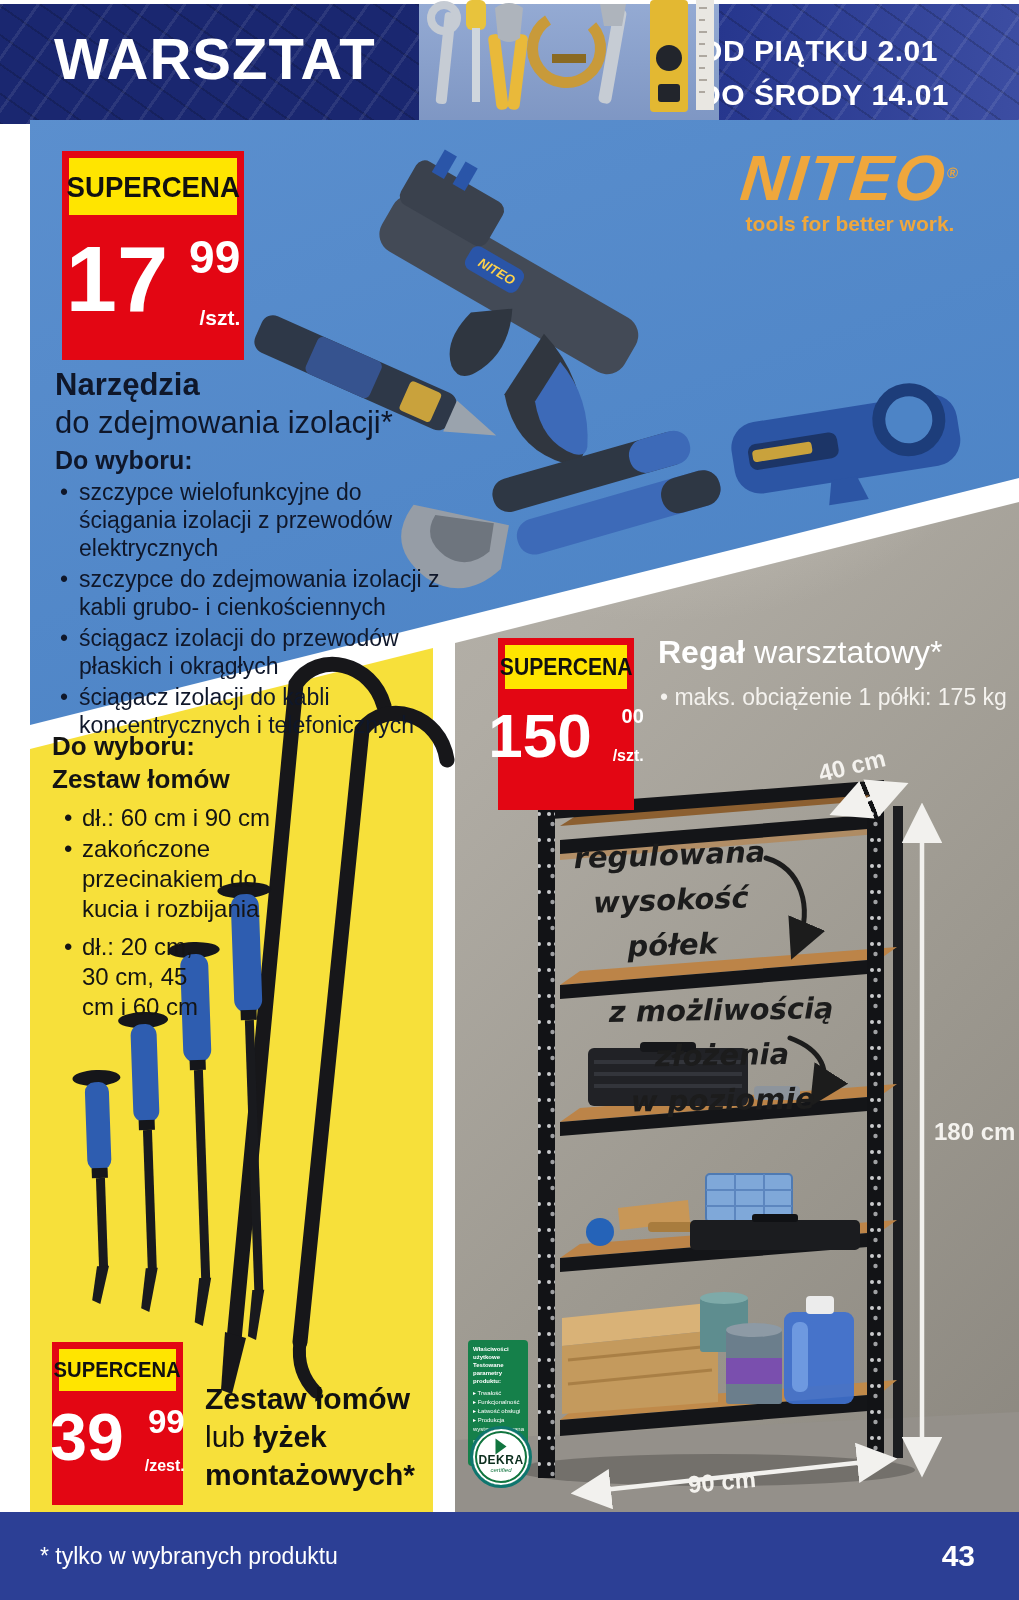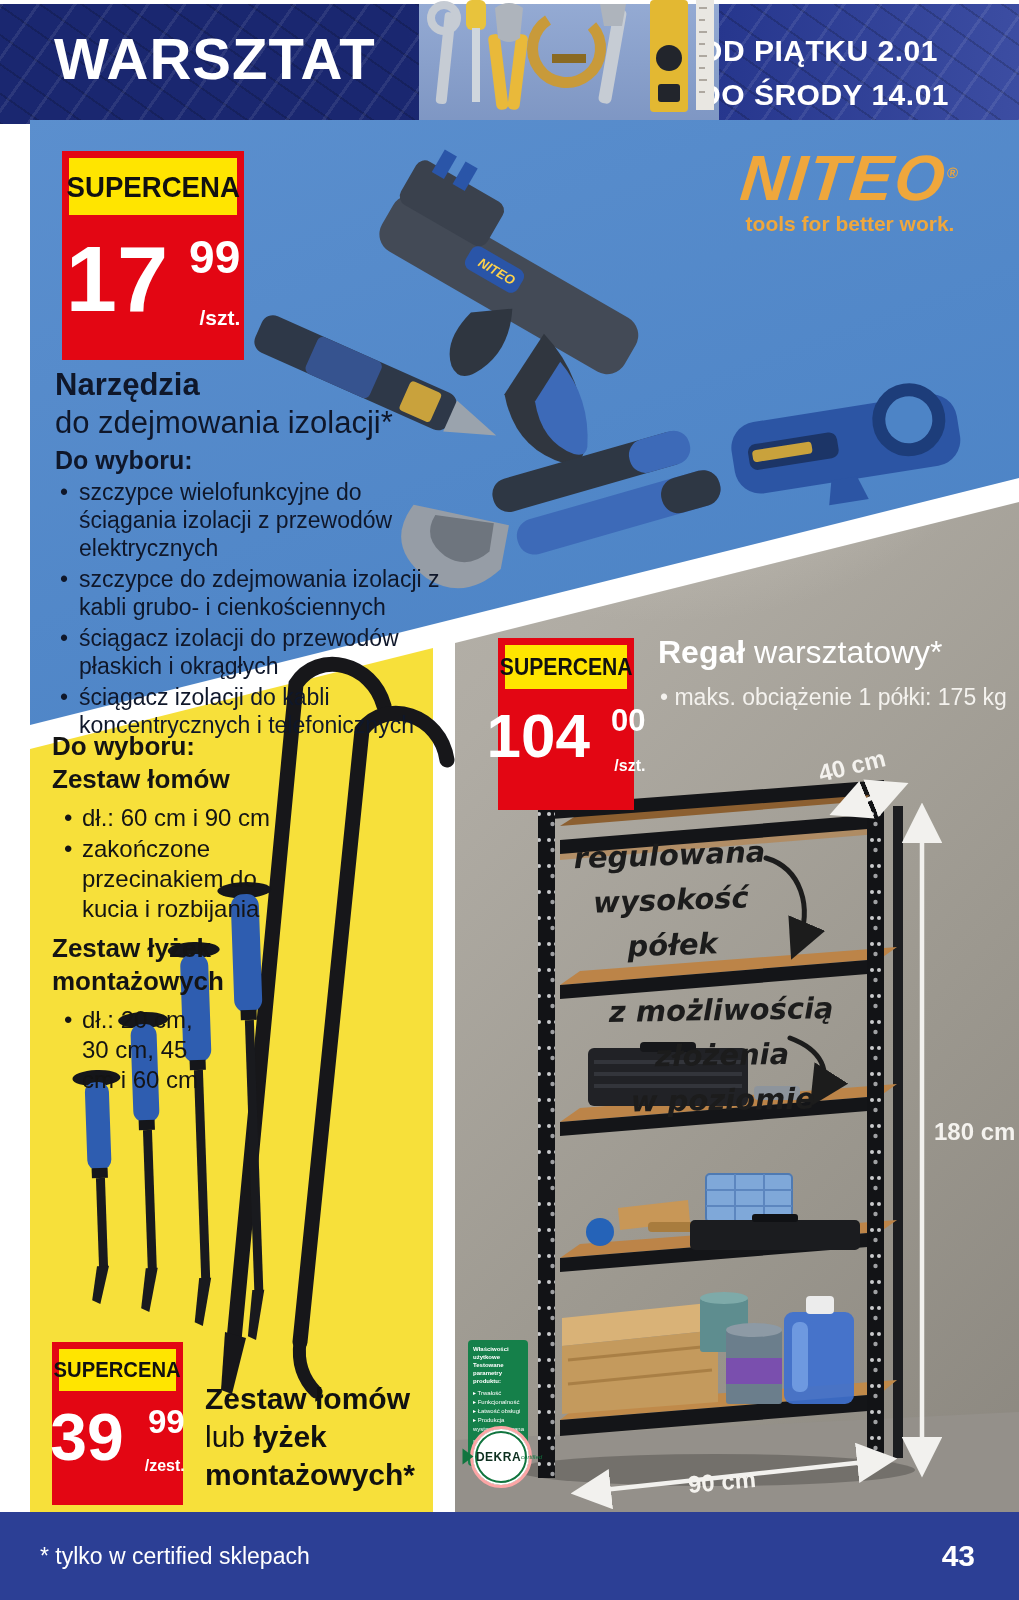--- a/index.html
+++ b/index.html
@@ -48,21 +48,21 @@
 
   .badge2{left:52px;top:1342px;width:131px;height:163px;}
   .badge2 .band{height:42px;} .badge2 .band span{font-size:22px;}
   .badge2 .price{margin-top:16px;}
   .badge2 .main{font-size:66px;} .badge2 .cents{font-size:33px;}
   .badge2 .unit{font-size:16px;margin-top:20px;}
 
   .badge3{left:498px;top:638px;width:136px;height:172px;}
   .badge3 .band{height:44px;} .badge3 .band span{font-size:23px;}
   .badge3 .price{margin-top:18px;}
-  .badge3 .main{font-size:62px;} .badge3 .cents{font-size:31px;}
+  .badge3 .main{font-size:62px;} .badge3 .cents{font-size:20px;}
   .badge3 .unit{font-size:16px;margin-top:22px;}
 
   
   .navy{color:#0f172a;}
   .p1-title{position:absolute;left:55px;top:366px;z-index:3;font-size:31px;line-height:1.22;}
   .p1-title .b{font-weight:800;display:block;}
   .p1-title .r{font-weight:400;display:block;}
   .p1-choice{position:absolute;left:55px;top:446px;z-index:3;font-size:25px;font-weight:800;}
   .p1-list{position:absolute;left:55px;top:478px;width:385px;z-index:3;margin:0;padding:0;
       list-style:none;font-size:23px;line-height:1.22;}
@@ -102,21 +102,21 @@
   .dim90{left:688px;top:1468px;transform:rotate(-5deg);}
 
   
   .dekra{position:absolute;left:468px;top:1340px;width:70px;z-index:3;}
   .dekra-panel{background:#15804a;border-radius:4px;color:#fff;padding:5px 4px 22px 5px;width:60px;box-sizing:border-box;}
   .dekra-panel .t{font-size:6px;font-weight:700;line-height:1.35;}
   .dekra-panel ul{margin:4px 0 0 0;padding:0;list-style:none;font-size:6px;line-height:1.5;}
   .dekra-panel ul li::before{content:"▸ ";}
   .dekra-panel .u{font-size:5px;margin-top:4px;opacity:.9;}
   .dekra-seal{position:absolute;left:2px;top:86px;width:56px;height:56px;border-radius:50%;
-      background:#fff;border:3px solid #fca5a5;display:flex;flex-direction:row;
+      background:#fff;border:3px solid #0f766e;display:flex;flex-direction:column;
       align-items:center;justify-content:center;box-shadow:inset 0 0 0 2px #fff,inset 0 0 0 4px #11753f;}
   .dekra-tri{width:0;height:0;border-left:8px solid transparent;border-right:8px solid transparent;
       border-top:11px solid #11753f;transform:rotate(-90deg);margin-bottom:1px;}
   .dekra-name{font-size:12px;font-weight:800;color:#0d2f1f;letter-spacing:.5px;}
   .dekra-sub{font-size:6px;color:#11753f;font-style:italic;}
 
   
   .footer{position:absolute;left:0;top:1512px;width:1019px;height:88px;background:#2c3f95;
       display:flex;align-items:center;justify-content:space-between;box-sizing:border-box;
       padding:0 44px 0 40px;color:#fff;}
@@ -351,21 +351,20 @@
     <li>ściągacz izolacji do kabli koncentrycznych i telefonicznych</li>
   </ul>
 
   <div class="p2-text">
     <div class="hd">Do wyboru:</div>
     <div class="hd">Zestaw łomów</div>
     <ul class="p2-list">
       <li>dł.: 60 cm i 90 cm</li>
       <li class="w205">zakończone przecinakiem do kucia i rozbijania</li>
     </ul>
-    <div class="hd" style="width:215px">Zestaw łyżek montażowych</div>
     <ul class="p2-list">
       <li class="w130">dł.: 20 cm, 30 cm, 45 cm i 60 cm</li>
     </ul>
   </div>
 
   <div class="badge badge2">
     <div class="band">
         <span>SUPERCENA</span>
       </div>
     <div class="price">
@@ -382,21 +381,21 @@
     <span class="lub">lub</span>
     <span>łyżek</span><br>
     <span>montażowych*</span>
   </div>
 
   <div class="badge badge3">
     <div class="band">
         <span>SUPERCENA</span>
       </div>
     <div class="price">
-      <span class="main">104</span>
+      <span class="main">150</span>
       <span class="frac">
         <span class="cents">00</span>
         <span class="unit">/szt.</span>
       </span>
     </div>
   </div>
 
   <div class="p3-title">
     <span class="b">Regał</span>
     <span>warsztatowy*</span>
@@ -431,17 +430,17 @@
       <div class="u">www.dekra-seal.com</div>
     </div>
     <div class="dekra-seal">
       <div class="dekra-tri"></div>
       <div class="dekra-name">DEKRA</div>
       <div class="dekra-sub">certified</div>
     </div>
   </div>
 
   <div class="footer">
-    <span class="note">* tylko w certified sklepach</span>
+    <span class="note">* tylko w wybranych produktu</span>
     <span class="pageno">43</span>
   </div>
 
 </div>
 
 </body></html>

